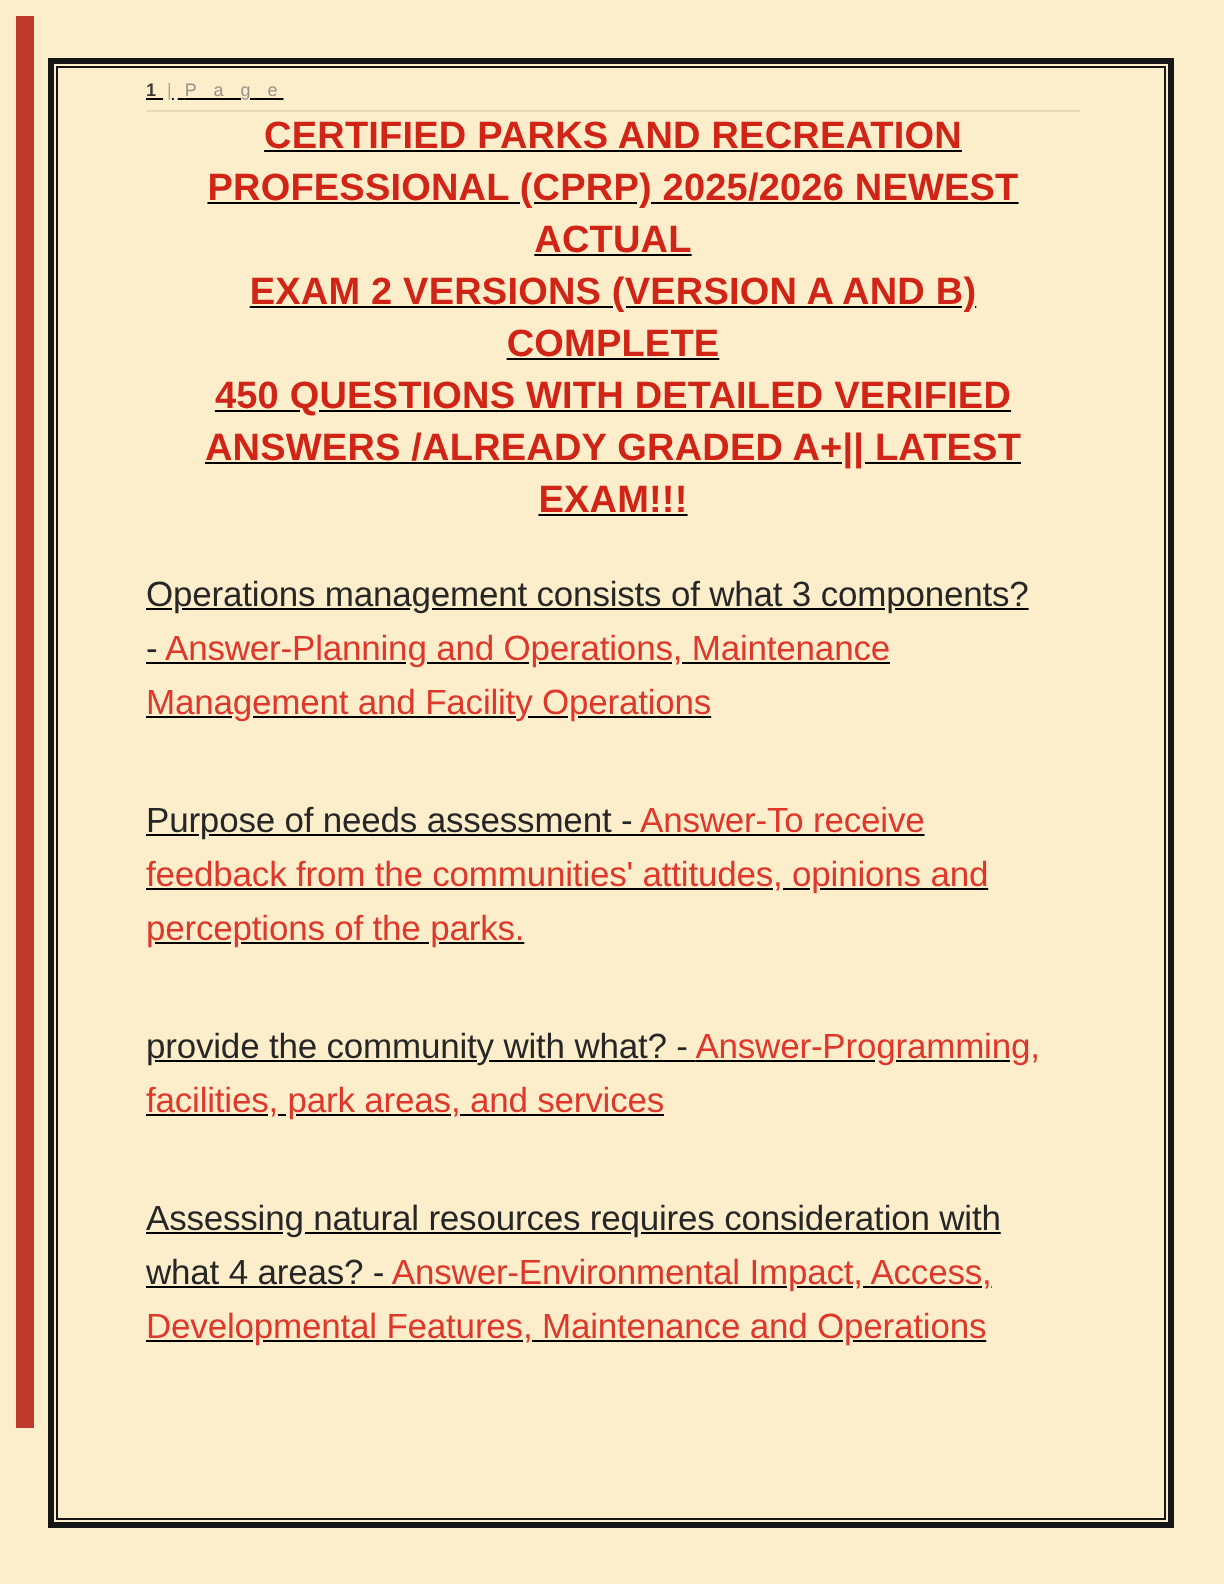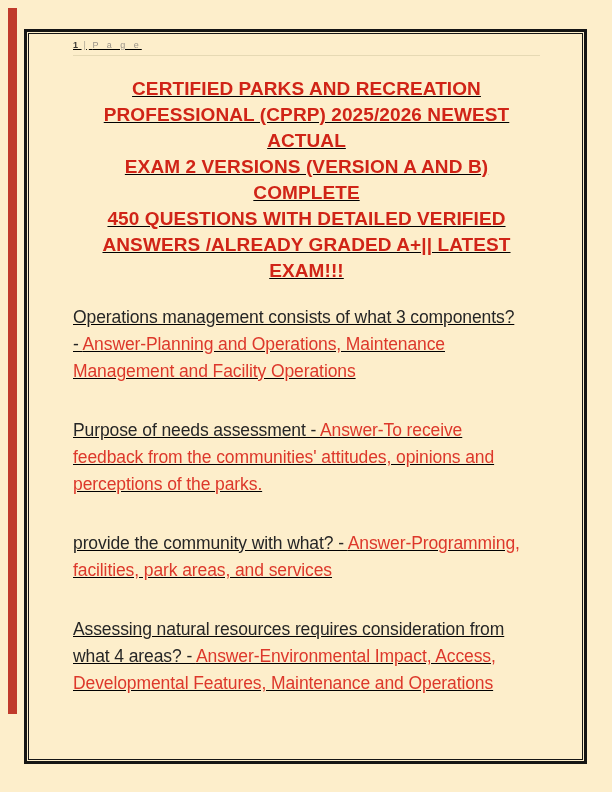--- a/index.html
+++ b/index.html
@@ -58,21 +58,20 @@
     letter-spacing: 0;
   }
   .page-header .sep { color: #aba494; padding: 0 2px; }
   .page-header .pg { letter-spacing: 3px; }
   .header-rule {
     height: 1px;
     background: var(--rule);
     margin-top: 5px;
   }
   .title {
-    margin-top: 20px;
     font-size: 19px;
     line-height: 26px;
     font-weight: 700;
     color: var(--title);
     text-align: center;
     white-space: pre-line;
     letter-spacing: 0.1px;
   }
   .qa-list { margin-top: 20px; }
   .qa-block { margin-bottom: 32px; }
@@ -119,21 +118,21 @@
           <div class="qa-block">
             <div class="qa-line"><span class="q">Purpose of needs assessment - </span><span class="a">Answer-To receive</span></div>
             <div class="qa-line"><span class="a">feedback from the communities' attitudes, opinions and</span></div>
             <div class="qa-line"><span class="a">perceptions of the parks.</span></div>
           </div>
           <div class="qa-block">
             <div class="qa-line"><span class="q">provide the community with what? - </span><span class="a">Answer-Programming,</span></div>
             <div class="qa-line"><span class="a">facilities, park areas, and services</span></div>
           </div>
           <div class="qa-block">
-            <div class="qa-line"><span class="q">Assessing natural resources requires consideration from</span></div>
+            <div class="qa-line"><span class="q">Assessing natural resources requires consideration with</span></div>
             <div class="qa-line"><span class="q">what 4 areas? - </span><span class="a">Answer-Environmental Impact, Access,</span></div>
             <div class="qa-line"><span class="a">Developmental Features, Maintenance and Operations</span></div>
           </div>
         </div>
 
     </div>
   </div>
 </div>
 
 </body></html>

